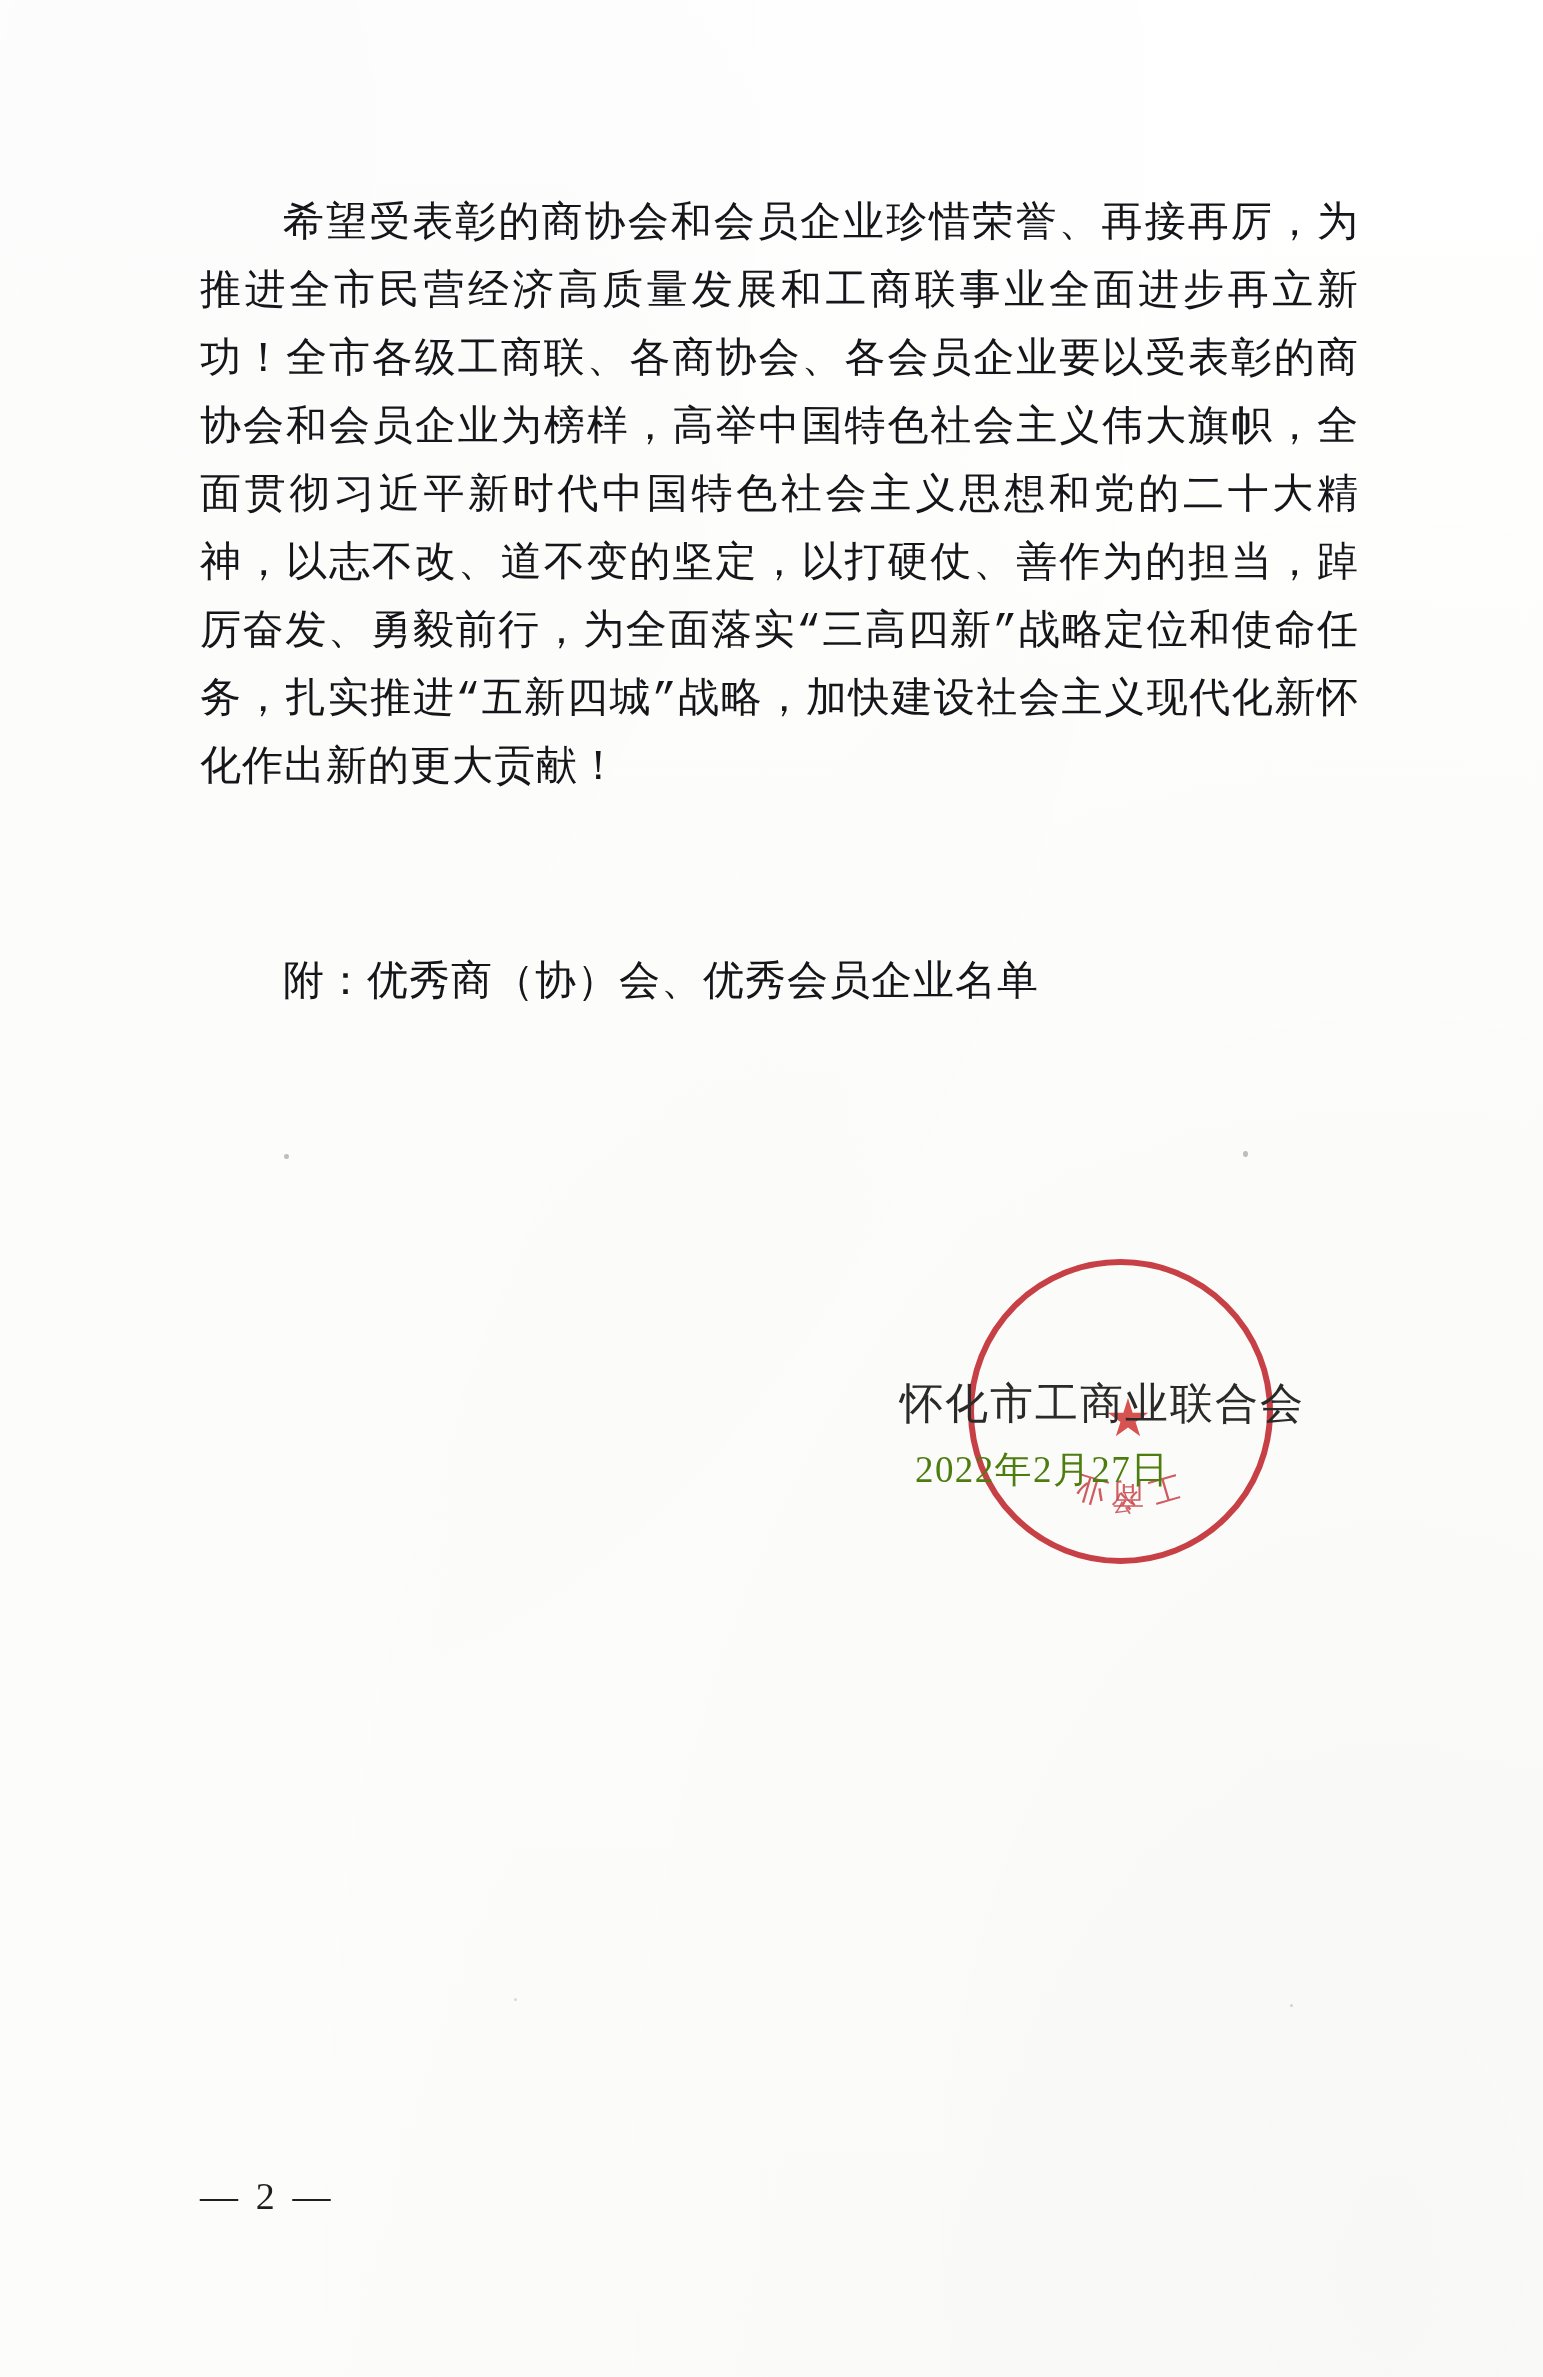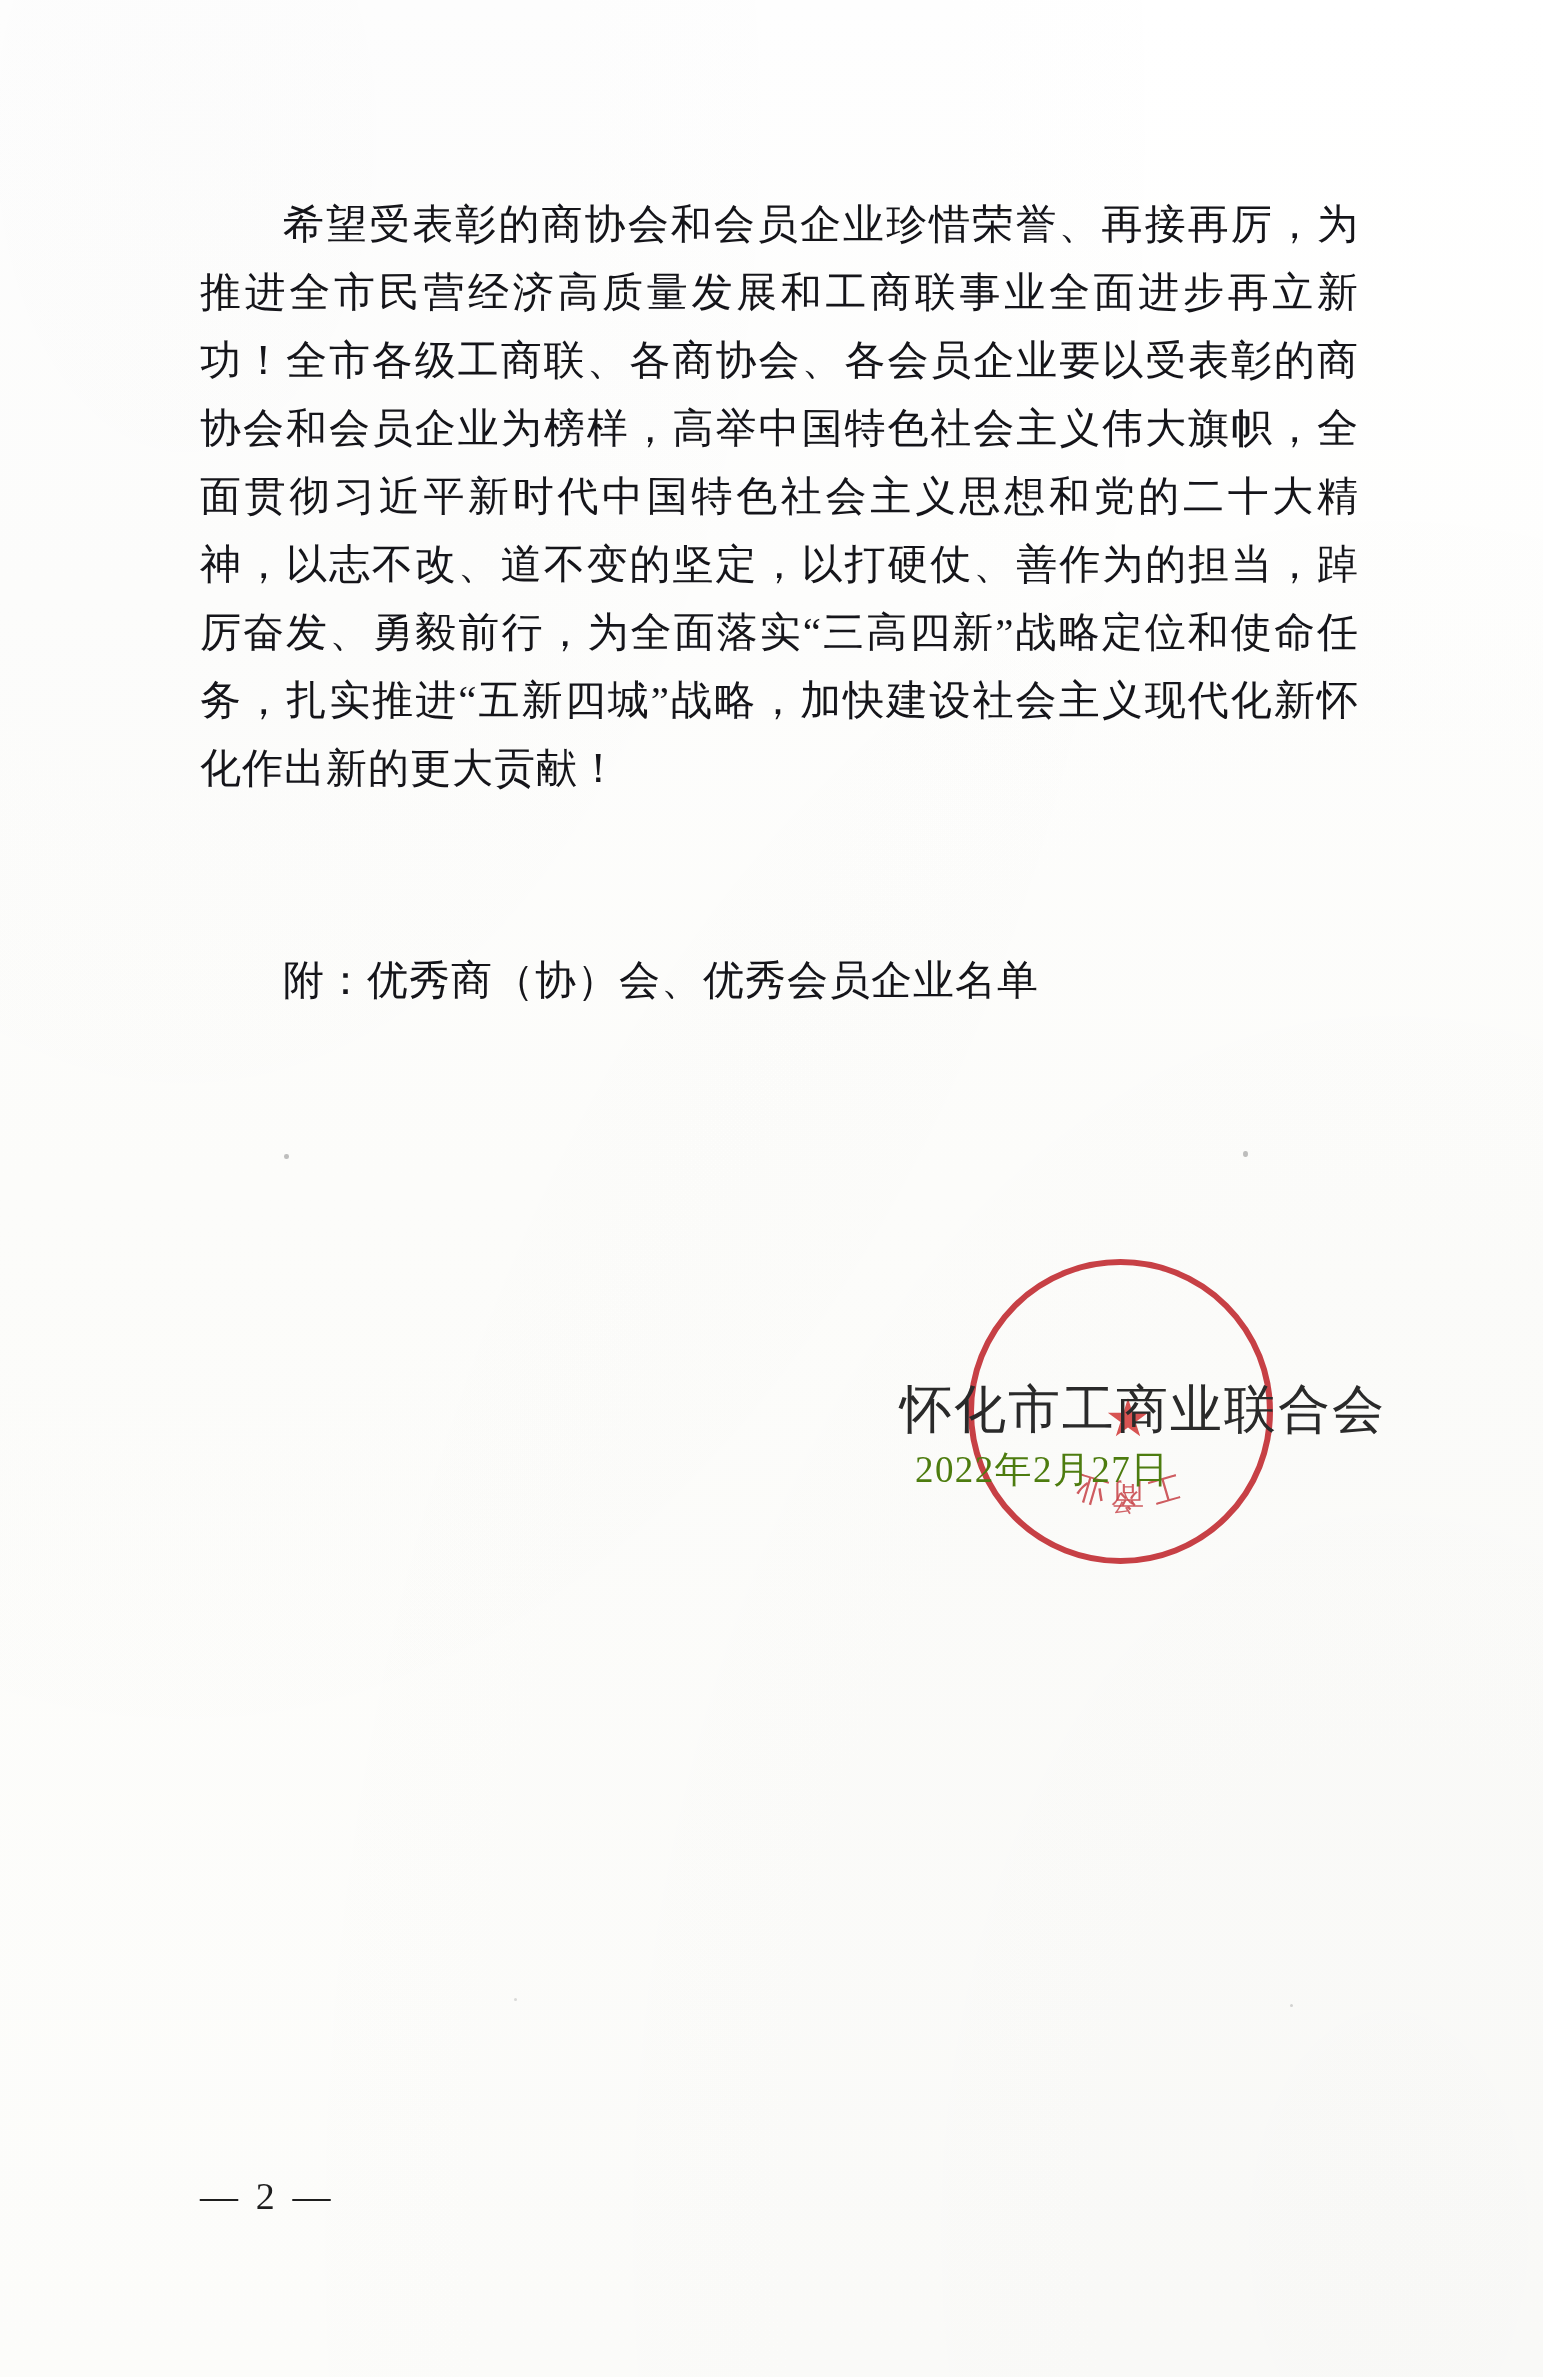--- a/index.html
+++ b/index.html
@@ -27,20 +27,21 @@
       radial-gradient(ellipse at 90% 94%, rgba(0,0,0,0.014), rgba(0,0,0,0) 62%),
       linear-gradient(180deg, #ffffff 0%, #fdfdfb 50%, #fcfcfa 100%);
     pointer-events: none;
   }
 
   .body-block {
     position: absolute;
     left: 200px;
     top: 190px;
     width: 1159px;
+    font-family: Liberation Mono, monospace;
   }
 
   .para {
     font-size: 41px;
     line-height: 68px;
     letter-spacing: 1px;
     text-align: justify;
     text-justify: inter-ideograph;
     text-indent: 83px;
     margin: 0;
@@ -114,21 +115,21 @@
     color: #c0272d;
     font-size: 23px;
     letter-spacing: 6.8px;
     opacity: 0.8;
   }
   .signer {
     position: absolute;
     left: 0px;
     top: 116px;
     width: 420px;
-    font-size: 52px;
+    font-size: 43px;
     letter-spacing: 2px;
     color: #2a2a2a;
     white-space: nowrap;
   }
   .sign-date {
     position: absolute;
     left: 15px;
     top: 186px;
     width: 420px;
     font-size: 37px;

